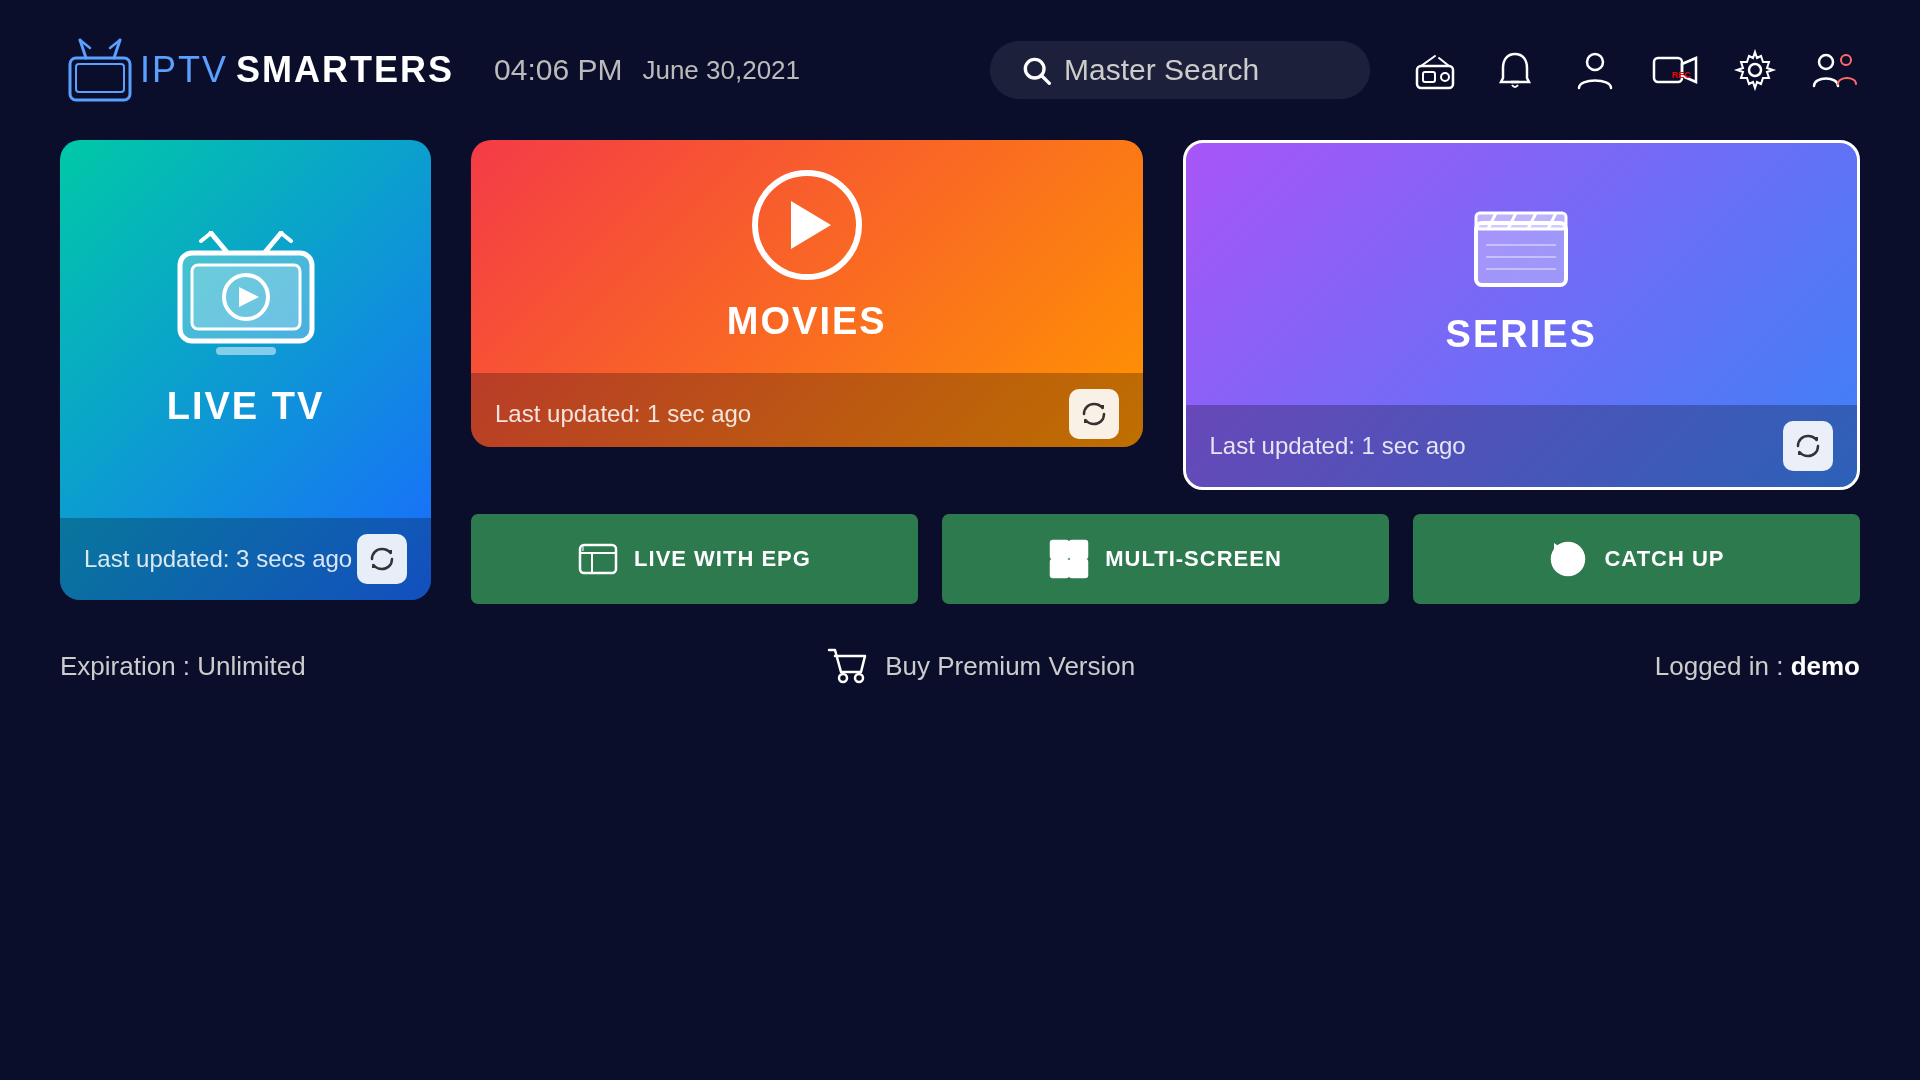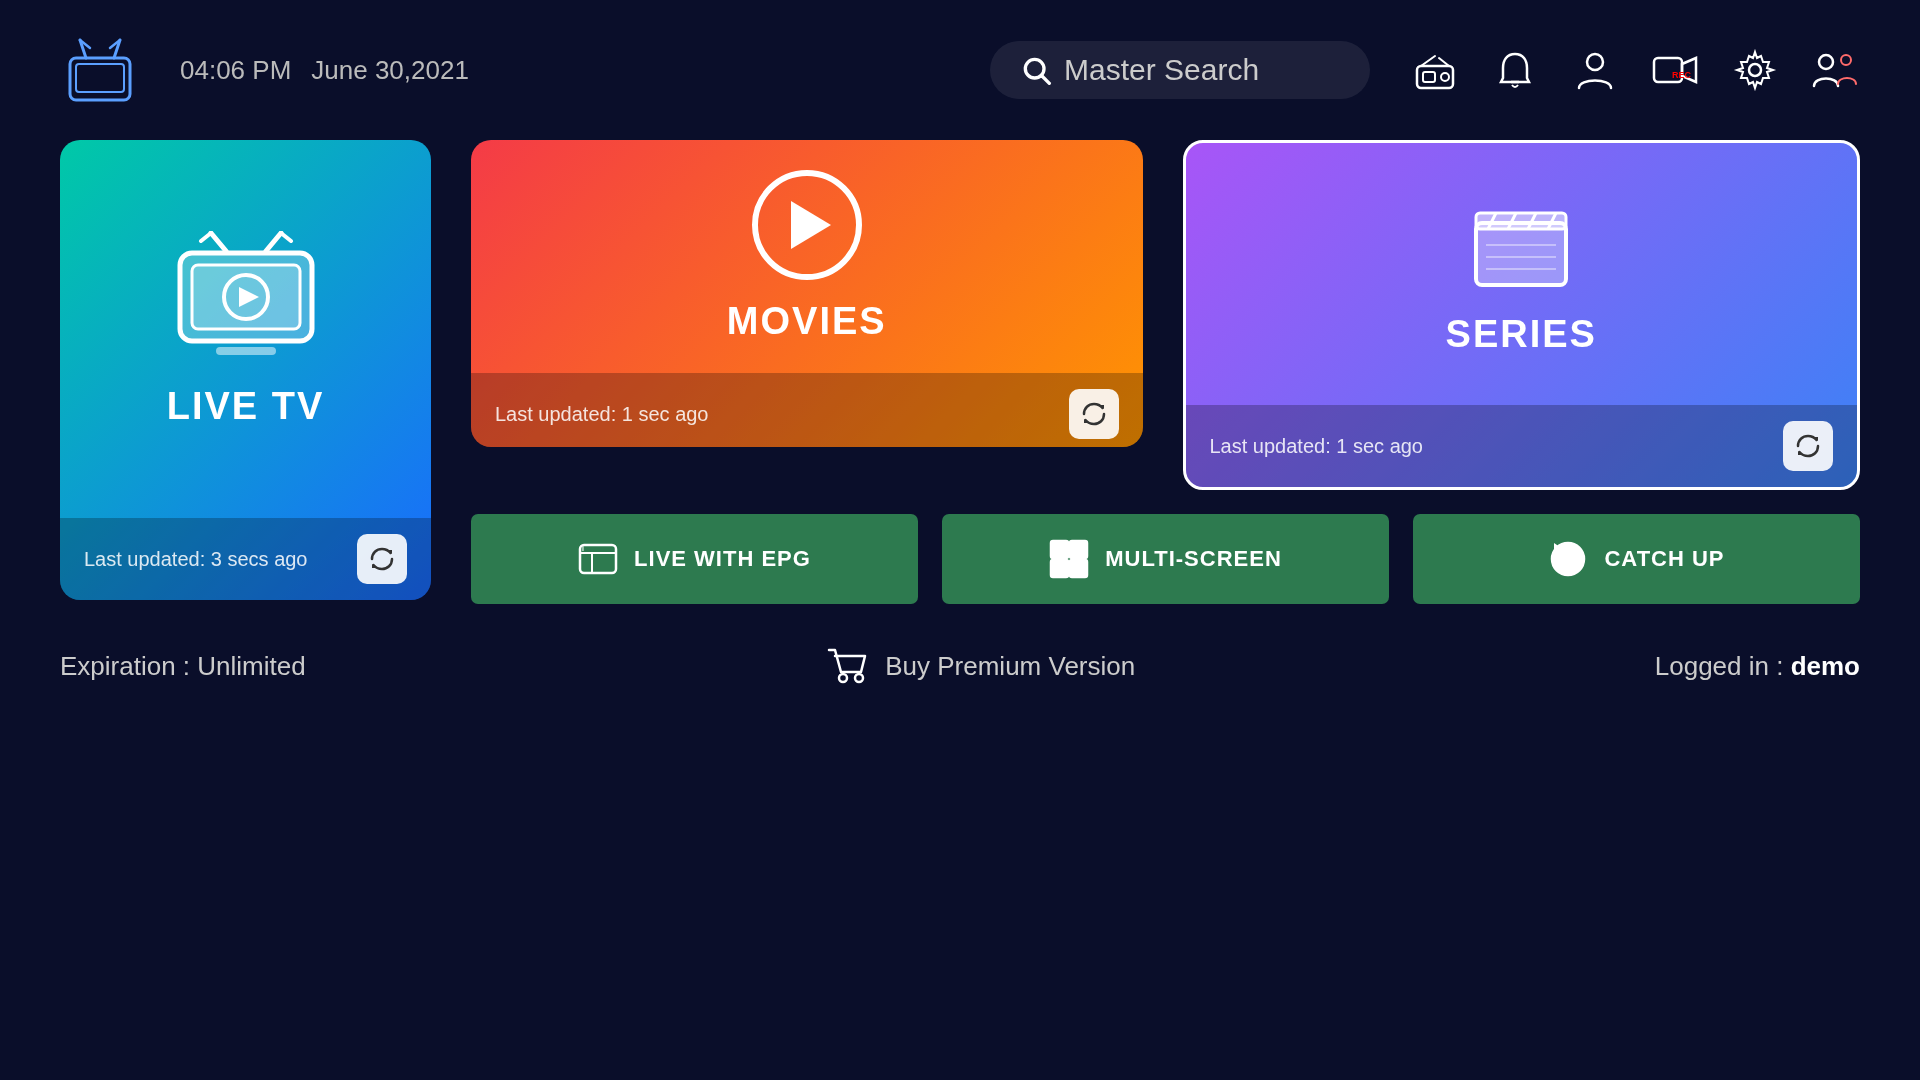--- a/index.html
+++ b/index.html
@@ -139,21 +139,21 @@
       text-align: center;
       letter-spacing: 2px;
     }
 
     .card-footer {
       background: rgba(0,0,0,0.25);
       padding: 16px 24px;
       display: flex;
       align-items: center;
       justify-content: space-between;
-      font-size: 20px;
+      font-size: 24px;
       color: rgba(255,255,255,0.85);
     }
 
     .refresh-btn {
       width: 50px;
       height: 50px;
       background: rgba(255,255,255,0.9);
       border-radius: 10px;
       display: flex;
       align-items: center;
@@ -258,24 +258,28 @@
     <svg class="logo-icon" viewBox="0 0 80 80">
 
       <rect x="10" y="28" width="60" height="42" rx="6" fill="none" stroke="#5b9fff" stroke-width="3"></rect>
       <line x1="26" y1="28" x2="20" y2="10" stroke="#5b9fff" stroke-width="3" stroke-linecap="round"></line>
       <line x1="54" y1="28" x2="60" y2="10" stroke="#5b9fff" stroke-width="3" stroke-linecap="round"></line>
       <line x1="20" y1="10" x2="30" y2="18" stroke="#5b9fff" stroke-width="2.5" stroke-linecap="round"></line>
       <line x1="60" y1="10" x2="50" y2="18" stroke="#5b9fff" stroke-width="2.5" stroke-linecap="round"></line>
 
       <rect x="16" y="34" width="48" height="28" rx="3" fill="none" stroke="#5b9fff" stroke-width="2"></rect>
     </svg>
+    <div style="display:flex; align-items:center; gap:0px;">
+      <span style="font-size:36px; font-weight:300; color:#5b9fff; letter-spacing:2px;">IPTV</span>
+      <span style="font-size:36px; font-weight:900; color:white; margin-left:8px; letter-spacing:2px;">SMARTERS</span>
+    </div>
   </div>
 
   <div class="datetime-inline" style="margin-left:40px;">
-    <span style="font-size:26px; color:#bbb;">04:06 PM</span>
+    <span style="font-size:30px; color:#bbb;">04:06 PM</span>
     <span style="font-size:26px; color:#bbb;">June 30,2021</span>
   </div>
 
   <div class="search-bar">
     <svg viewBox="0 0 24 24">
       <circle cx="11" cy="11" r="7" stroke="white" stroke-width="2.5" fill="none"></circle>
       <line x1="16.5" y1="16.5" x2="22" y2="22" stroke="white" stroke-width="2.5" stroke-linecap="round"></line>
     </svg>
     <span style="font-size:30px; color:#ccc;">Master Search</span>
   </div>

